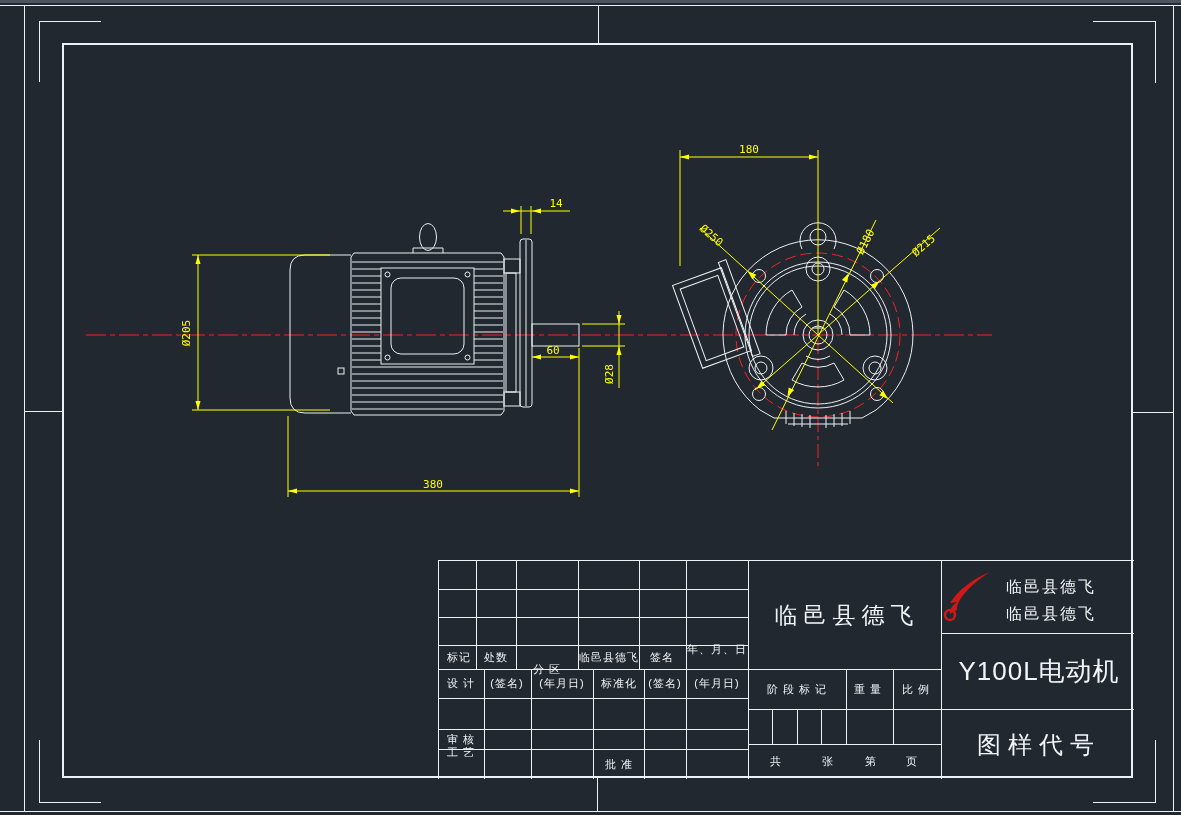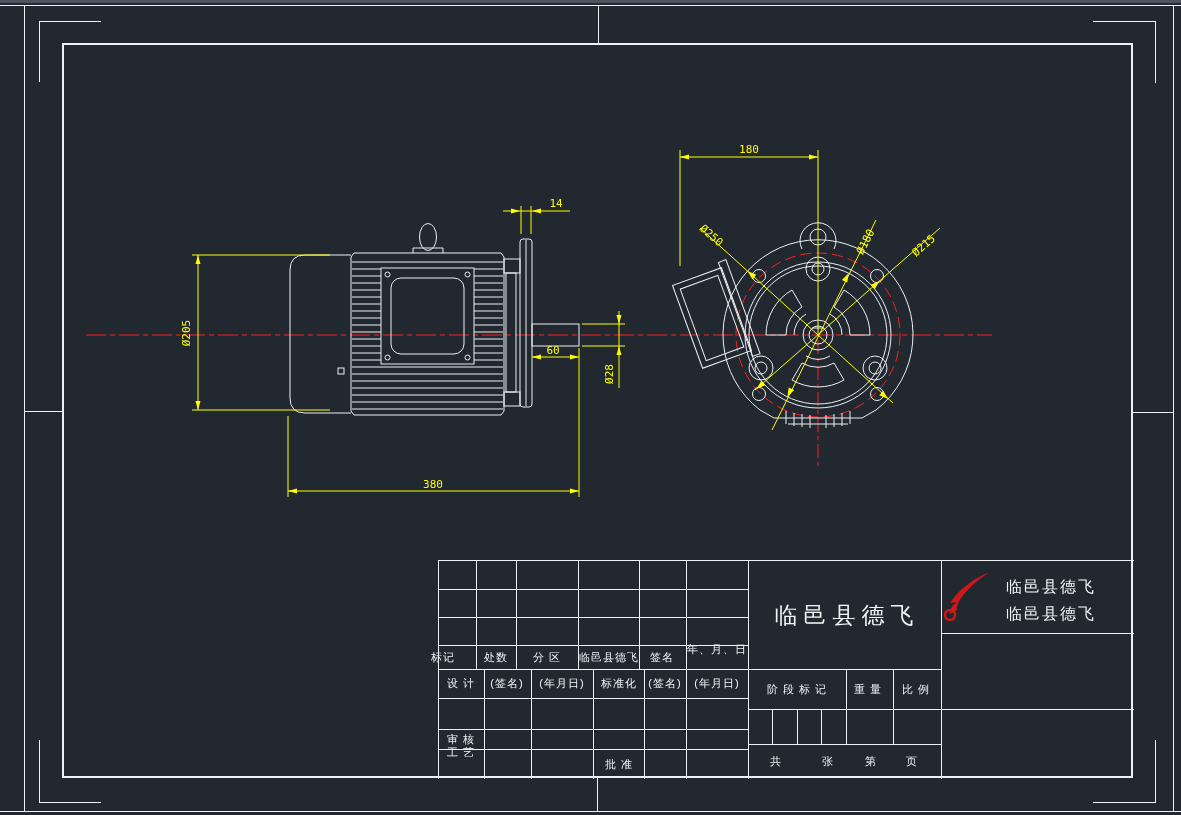--- a/index.html
+++ b/index.html
@@ -188,23 +188,23 @@
     <div class="hl" style="left:0;top:56px;width:309px"></div>
     <div class="hl" style="left:0;top:84px;width:309px"></div>
     <div class="hl" style="left:0;top:108px;width:502px"></div>
     <div class="hl" style="left:0;top:137px;width:309px"></div>
     <div class="hl" style="left:0;top:168px;width:309px"></div>
     <div class="hl" style="left:0;top:188px;width:309px"></div>
     <div class="hl" style="left:309px;top:148px;width:386px"></div>
     <div class="hl" style="left:309px;top:183px;width:193px"></div>
     <div class="hl" style="left:502px;top:72px;width:193px"></div>
 
-    <span class="lbl" style="left:4px;top:96px">标记</span>
+    <span class="lbl" style="left:20px;top:96px">标记</span>
     <span class="lbl" style="left:57px;top:96px">处数</span>
-    <span class="lbl" style="left:108px;top:96px">分  区</span>
+    <span class="lbl" style="left:108px;top:108px">分  区</span>
     <span class="lbl" style="left:170px;top:96px">临邑县德飞</span>
     <span class="lbl" style="left:223px;top:96px">签名</span>
     <span class="lbl" style="left:278px;top:88px">年、月、日</span>
 
     <span class="lbl" style="left:22px;top:122px">设  计</span>
     <span class="lbl" style="left:68px;top:122px">(签名)</span>
     <span class="lbl" style="left:123px;top:122px">(年月日)</span>
     <span class="lbl" style="left:180px;top:122px">标准化</span>
     <span class="lbl" style="left:226px;top:122px">(签名)</span>
     <span class="lbl" style="left:278px;top:122px">(年月日)</span>
@@ -221,14 +221,16 @@
     <span class="lbl" style="left:389px;top:200px">张</span>
     <span class="lbl" style="left:432px;top:200px">第</span>
     <span class="lbl" style="left:473px;top:200px">页</span>
 
     <svg width="52" height="56" viewBox="0 0 52 56" style="position:absolute;left:502px;top:8px">
       <path d="M49,3 C33,9 17,21 9,34 L16,33 C11,37 8,41 9,45 L16,41 C14,32 32,13 49,3 Z" fill="#d01818"></path>
       <circle cx="9" cy="46" r="5" fill="none" stroke="#d01818" stroke-width="2.5"></circle>
     </svg>
     <span class="lbl co" style="left:612px;top:26px">临邑县德飞</span>
     <span class="lbl co" style="left:612px;top:53px">临邑县德飞</span>
+    <span class="lbl name" style="left:600px;top:110px">Y100L电动机</span>
+    <span class="lbl code" style="left:600px;top:184px">图样代号</span>
   </div>
 </div>
 
 </body></html>

